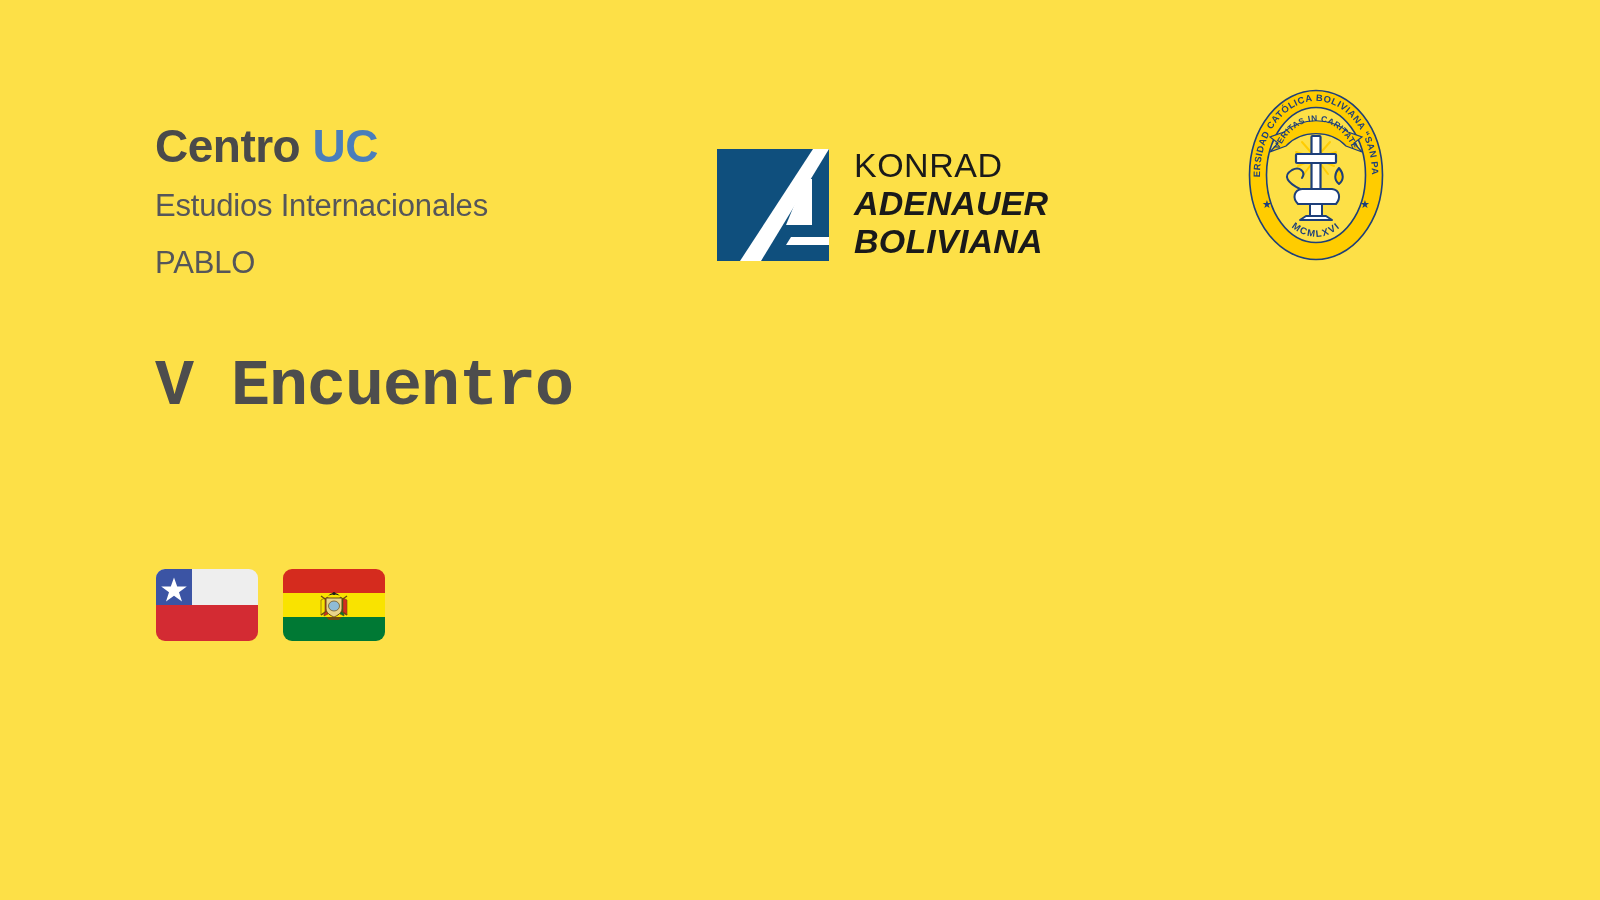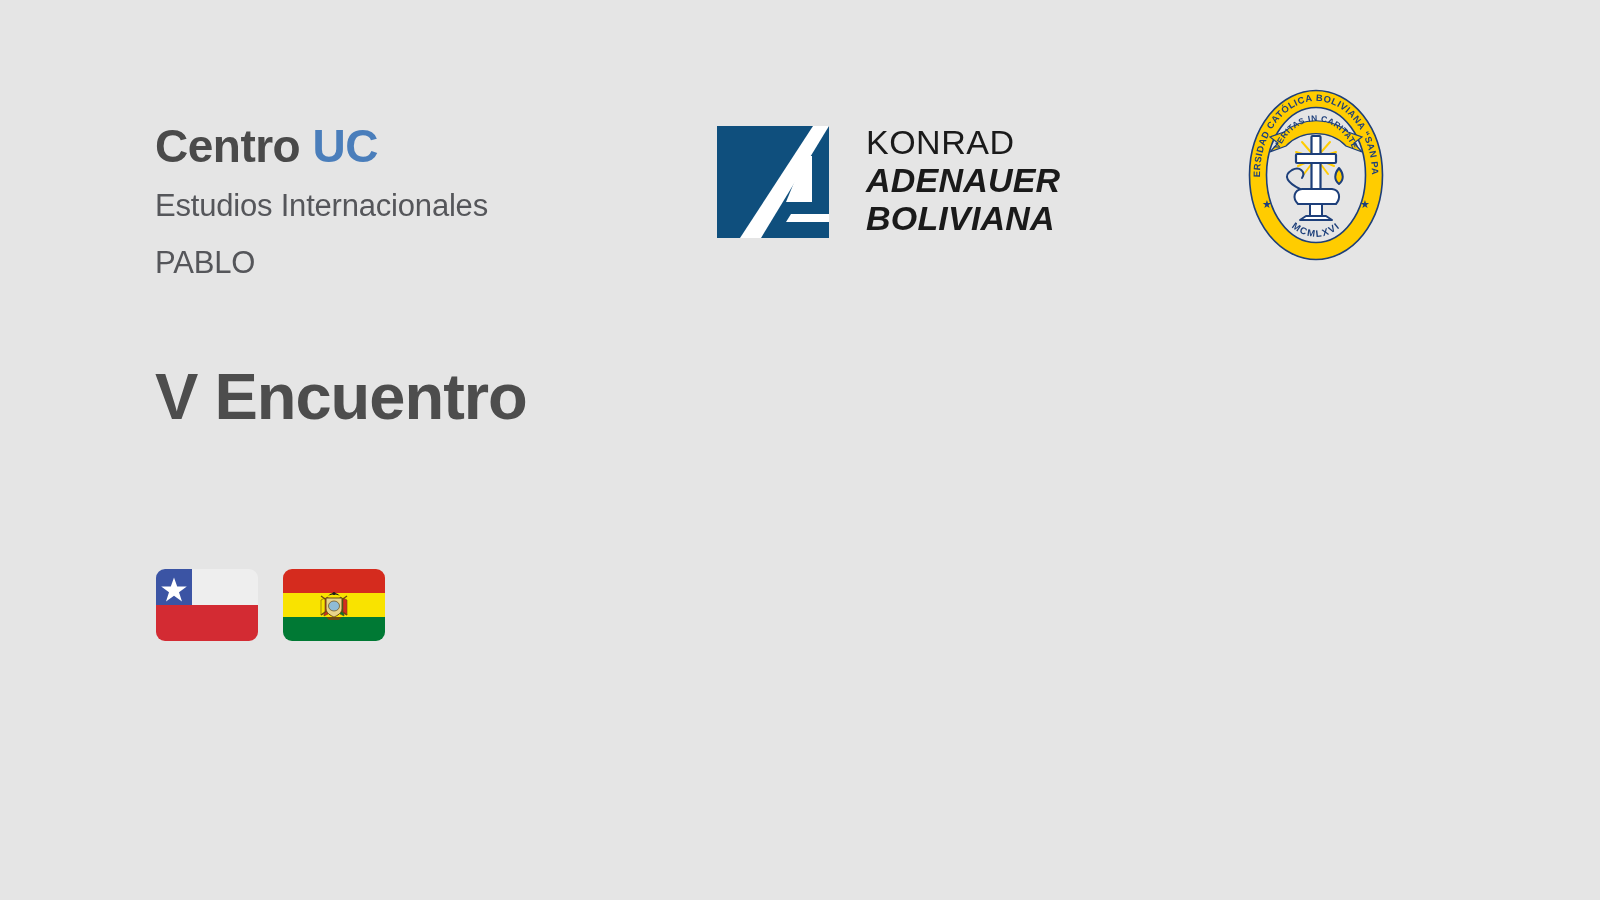--- a/index.html
+++ b/index.html
@@ -12,21 +12,21 @@
     height: 900px;
     position: relative;
     overflow: hidden;
     font-family: "Liberation Sans", sans-serif;
     -webkit-font-smoothing: antialiased;
   }
 
   .slide {
     position: absolute;
     inset: 0;
-    background: #e5e5e5;
+    background: #fde047;
   }
 
   
   .ceiuc-logo {
     position: absolute;
     left: 155px;
     top: 122px;
     line-height: 1;
   }
   .ceiuc-wordmark {
@@ -47,24 +47,23 @@
     letter-spacing: -0.2px;
     line-height: 1.3;
     white-space: nowrap;
     margin-top: 16px;
   }
 
   
   .kas-logo {
     position: absolute;
     left: 717px;
-    top: 126px;
+    top: 149px;
     display: flex;
     align-items: flex-start;
-    gap: 12px;
   }
   .kas-mark {
     width: 112px;
     height: 112px;
     flex: 0 0 auto;
   }
   .kas-text {
     margin-left: 25px;
     margin-top: -3px;
     line-height: 1.0;
@@ -96,21 +95,22 @@
   .ucb-seal svg {
     display: block;
     width: 100%;
     height: 100%;
   }
 
   
   .title-block {
     position: absolute;
     left: 155px;
-    top: 361px;
+    top: 352px;
+    font-family: Liberation Mono, monospace;
   }
   .title-line {
     font-size: 65px;
     font-weight: 700;
     color: #4d4d4d;
     letter-spacing: -1px;
     line-height: 1.10;
     white-space: nowrap;
   }
 

